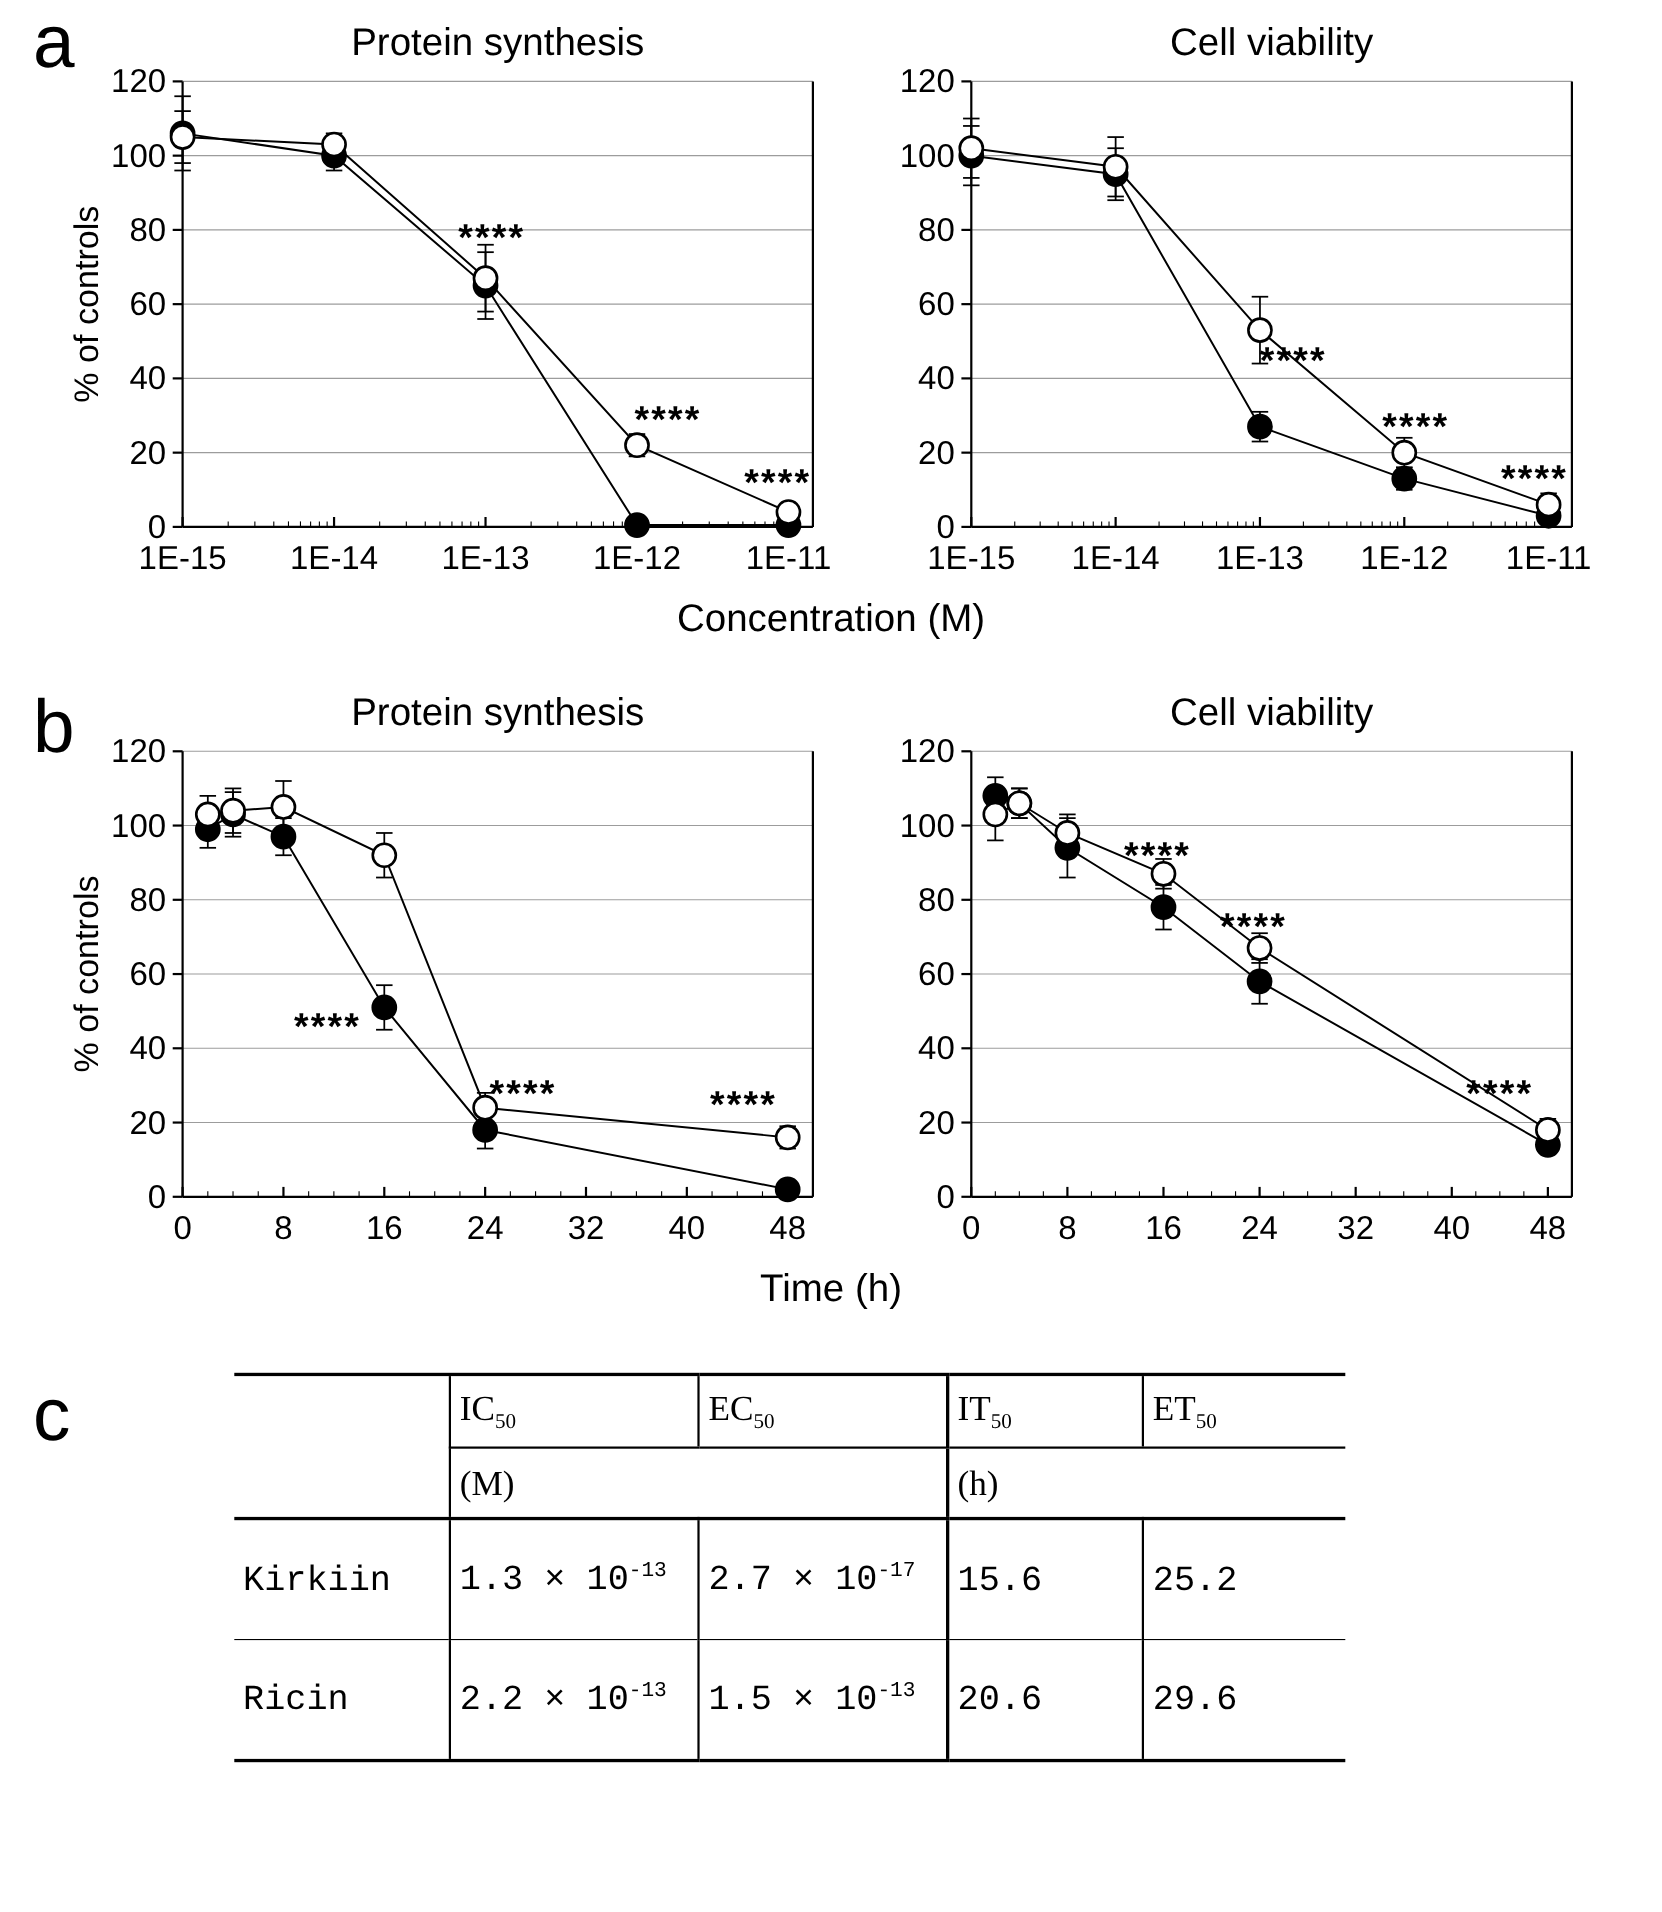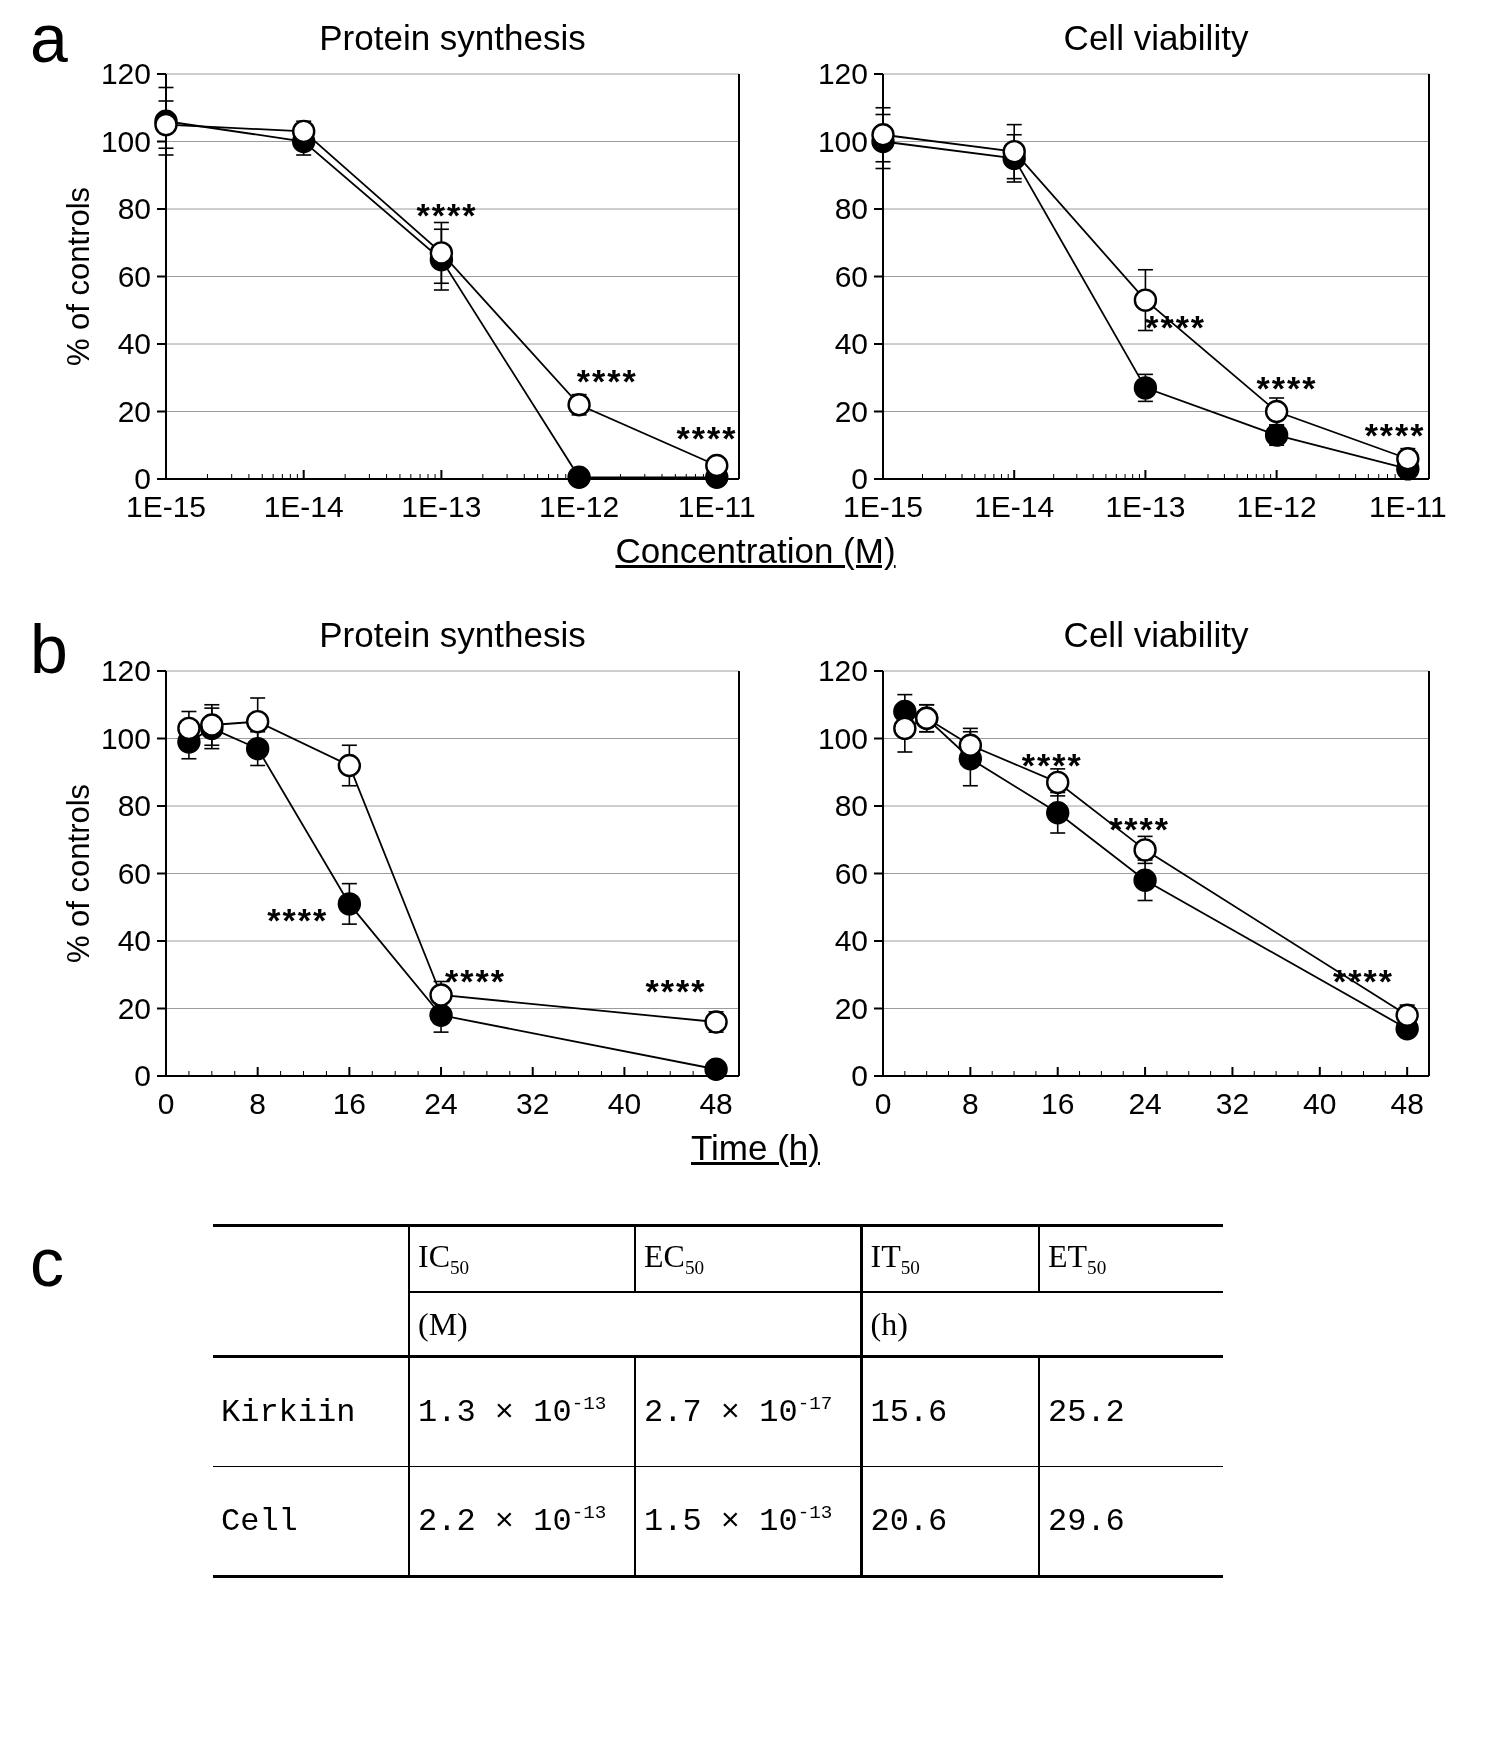--- a/index.html
+++ b/index.html
@@ -11,21 +11,21 @@
   .figure { position:relative; width:1511px; height:1738px; overflow:hidden; background:#fff; }
   .panel { position:relative; }
   .panel-label {
     position:absolute; left:30px; top:4px;
     font-size:68px; line-height:1; font-weight:400;
   }
   .panel-a { padding-top:14px; }
   .panel-b { margin-top:40px; }
   .panel-c { margin-top:56px; }
   .charts-row { display:flex; justify-content:center; align-items:flex-start; gap:50px; }
-  .axis-xlabel { text-align:center; font-size:35px; margin-top:2px;text-decoration:underline; }
+  .axis-xlabel { text-align:center; font-size:35px; margin-top:14px; }
   svg.chart { display:block; }
   svg text { font-family:"Liberation Sans","DejaVu Sans",sans-serif; fill:#000; }
 
   
   table.ic-table {
     border-collapse:collapse;
     font-family:"Liberation Serif","DejaVu Serif",serif;
     font-size:32px;
     margin:30px 0 0 213px;
     table-layout:fixed;
@@ -542,21 +542,21 @@
           <td class="bb3 bl3" colspan="2">(h)</td>
         </tr>
         <tr class="row-data">
           <td class="bb1">Kirkiin</td>
           <td class="bb1 bl2"><span>1.3 × 10</span><sup>-13</sup></td>
           <td class="bb1 bl2"><span>2.7 × 10</span><sup>-17</sup></td>
           <td class="bb1 bl3">15.6</td>
           <td class="bb1 bl2">25.2</td>
         </tr>
         <tr class="row-data">
-          <td class="bb3">Cell</td>
+          <td class="bb3">Ricin</td>
           <td class="bb3 bl2"><span>2.2 × 10</span><sup>-13</sup></td>
           <td class="bb3 bl2"><span>1.5 × 10</span><sup>-13</sup></td>
           <td class="bb3 bl3">20.6</td>
           <td class="bb3 bl2">29.6</td>
         </tr>
       </tbody>
     </table>
   </section>
 
 </div>

